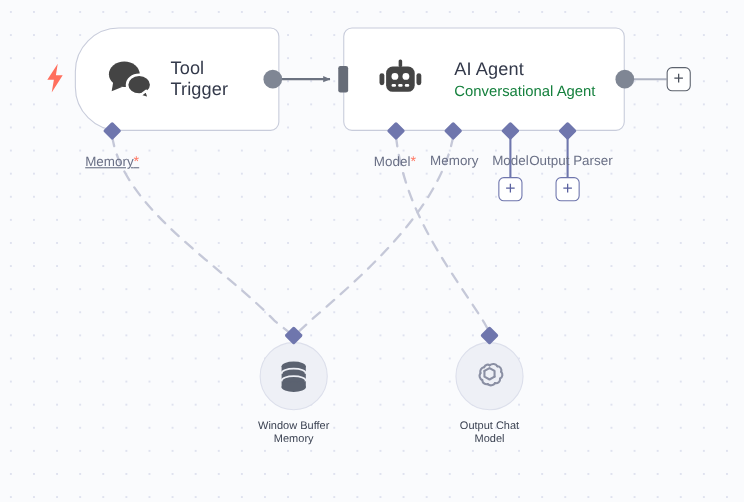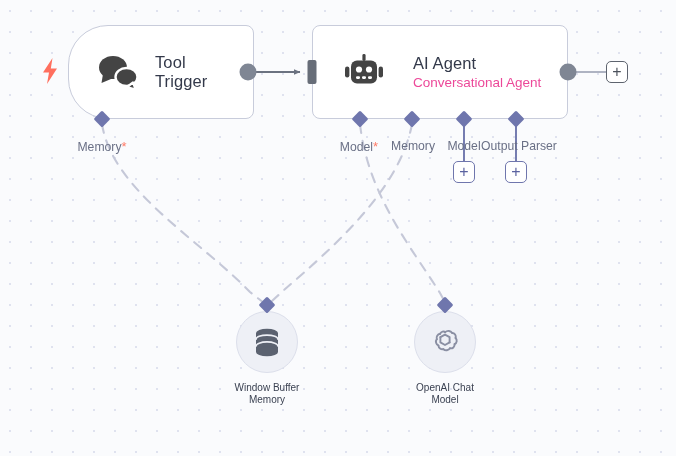--- a/index.html
+++ b/index.html
@@ -58,21 +58,21 @@
   }
   .node-title {
     color: #33394a;
     font-size: 16.5px;
     letter-spacing: 0.1px;
   }
   .node-title.two-line {
     max-width: 84px;
   }
   .node-sub {
-    color: #ec4899;
+    color: #15803d;
     font-size: 13.5px;
     margin-top: 2px;
     white-space: nowrap;
   }
 
   
   .round-node {
     position: absolute;
     z-index: 5;
   }
@@ -219,21 +219,21 @@
   </div>
 
   <div class="bolt" style="left:42px; top:58px;">
     <svg width="16" height="26" viewBox="0 0 16 26">
       <path d="M10.5,0 L1,14.5 L7,14.5 L5,26 L15,10.5 L8.8,10.5 Z" fill="#ff6f5e"></path>
     </svg>
   </div>
 
   <div class="port-dot" style="left:248px; top:72px;"></div>
   <div class="port-diamond" style="left:102px; top:119px;"></div>
-  <div class="port-label" style="left:102px; top:139px;">
+  <div class="port-label" style="left:102px; top:139px;text-decoration:underline;">
     <span>Memory</span><span class="req-star">*</span>
   </div>
 
   <div class="node standard" style="left:312px; top:25px; width:256px; height:94px; padding-left:30px; gap:28px;">
     <div class="node-icon">
       <svg width="42" height="38" viewBox="0 0 42 38">
         <rect x="19.4" y="1" width="3.2" height="7" rx="1.4" fill="#444444"></rect>
         <rect x="8" y="7.5" width="26" height="23" rx="6" fill="#444444"></rect>
         <rect x="2" y="13.5" width="4.4" height="11" rx="2.2" fill="#444444"></rect>
         <rect x="35.6" y="13.5" width="4.4" height="11" rx="2.2" fill="#444444"></rect>
@@ -312,19 +312,19 @@
           <path d="M14.4,23.2 C12.0,23.8 9.6,22.0 9.4,19.5"></path>
           <path d="M9.4,19.5 C7.0,18.4 6.2,15.3 7.8,13.2"></path>
           <path d="M7.8,13.2 C7.0,10.8 8.6,8.2 11.1,7.8"></path>
           <path d="M11.1,7.8 C12.2,5.6 15.0,4.8 16,6.2"></path>
           <path d="M11.4,11.2 L16,8.6 L20.6,11.2 L20.6,16.4"></path>
           <path d="M20.6,16.4 L16,19.0 L11.4,16.4 L11.4,11.2"></path>
         </g>
       </svg>
     </div>
     <div class="round-label">
-      <div>OpenAI Chat</div>
+      <div>Output Chat</div>
       <div>Model</div>
     </div>
   </div>
   <div class="port-diamond" style="left:445px; top:305px;"></div>
 
 </div>
 
 </body></html>

